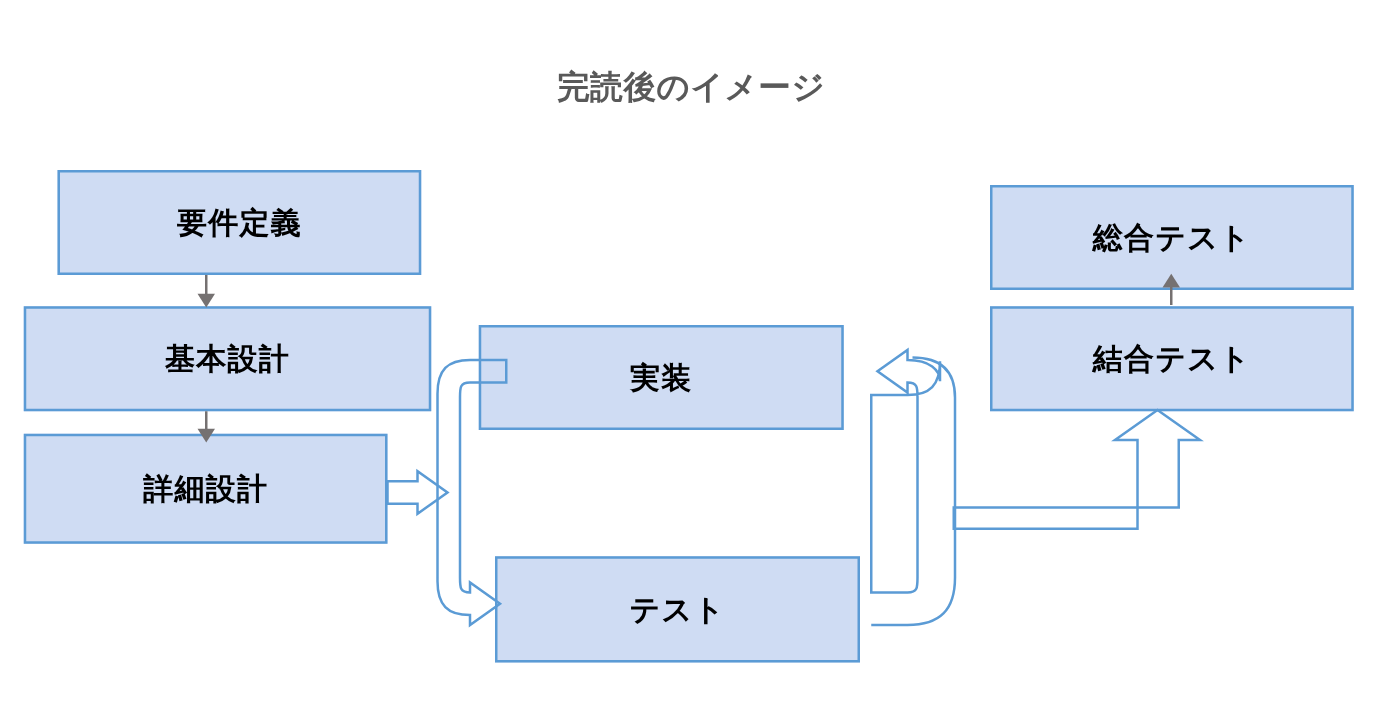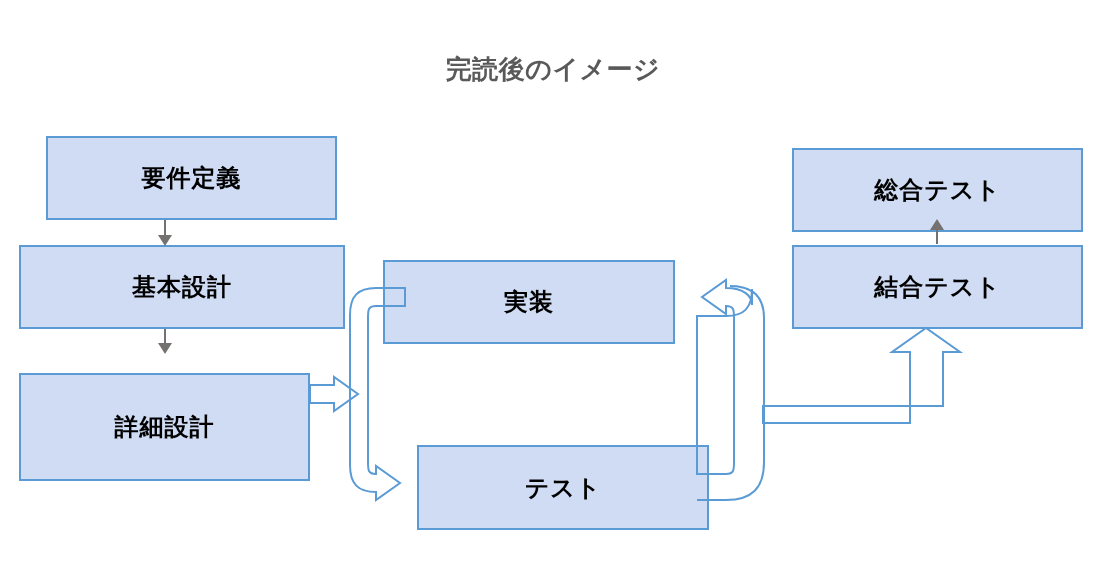--- a/index.html
+++ b/index.html
@@ -72,29 +72,29 @@
   <div class="title">完読後のイメージ</div>
 
   <div class="node" style="left:19px; top:136px; width:291px; height:84px;margin-left:27px;">
     <span>要件定義</span>
   </div>
 
   <div class="node" style="left:19px; top:245px; width:326px; height:84px;">
     <span>基本設計</span>
   </div>
 
-  <div class="node" style="left:19px; top:373px; width:291px; height:108px;">
+  <div class="node" style="left:19px; top:347px; width:291px; height:88px;">
     <span>詳細設計</span>
   </div>
 
   <div class="node" style="left:383px; top:260px; width:292px; height:84px;">
     <span>実装</span>
   </div>
 
-  <div class="node" style="left:417px; top:445px; width:292px; height:85px;">
+  <div class="node" style="left:396px; top:445px; width:292px; height:85px;">
     <span>テスト</span>
   </div>
 
   <div class="node" style="left:792px; top:148px; width:291px; height:84px;text-align:right;">
     <span>総合テスト</span>
   </div>
 
   <div class="node" style="left:792px; top:245px; width:291px; height:84px;">
     <span>結合テスト</span>
   </div>

